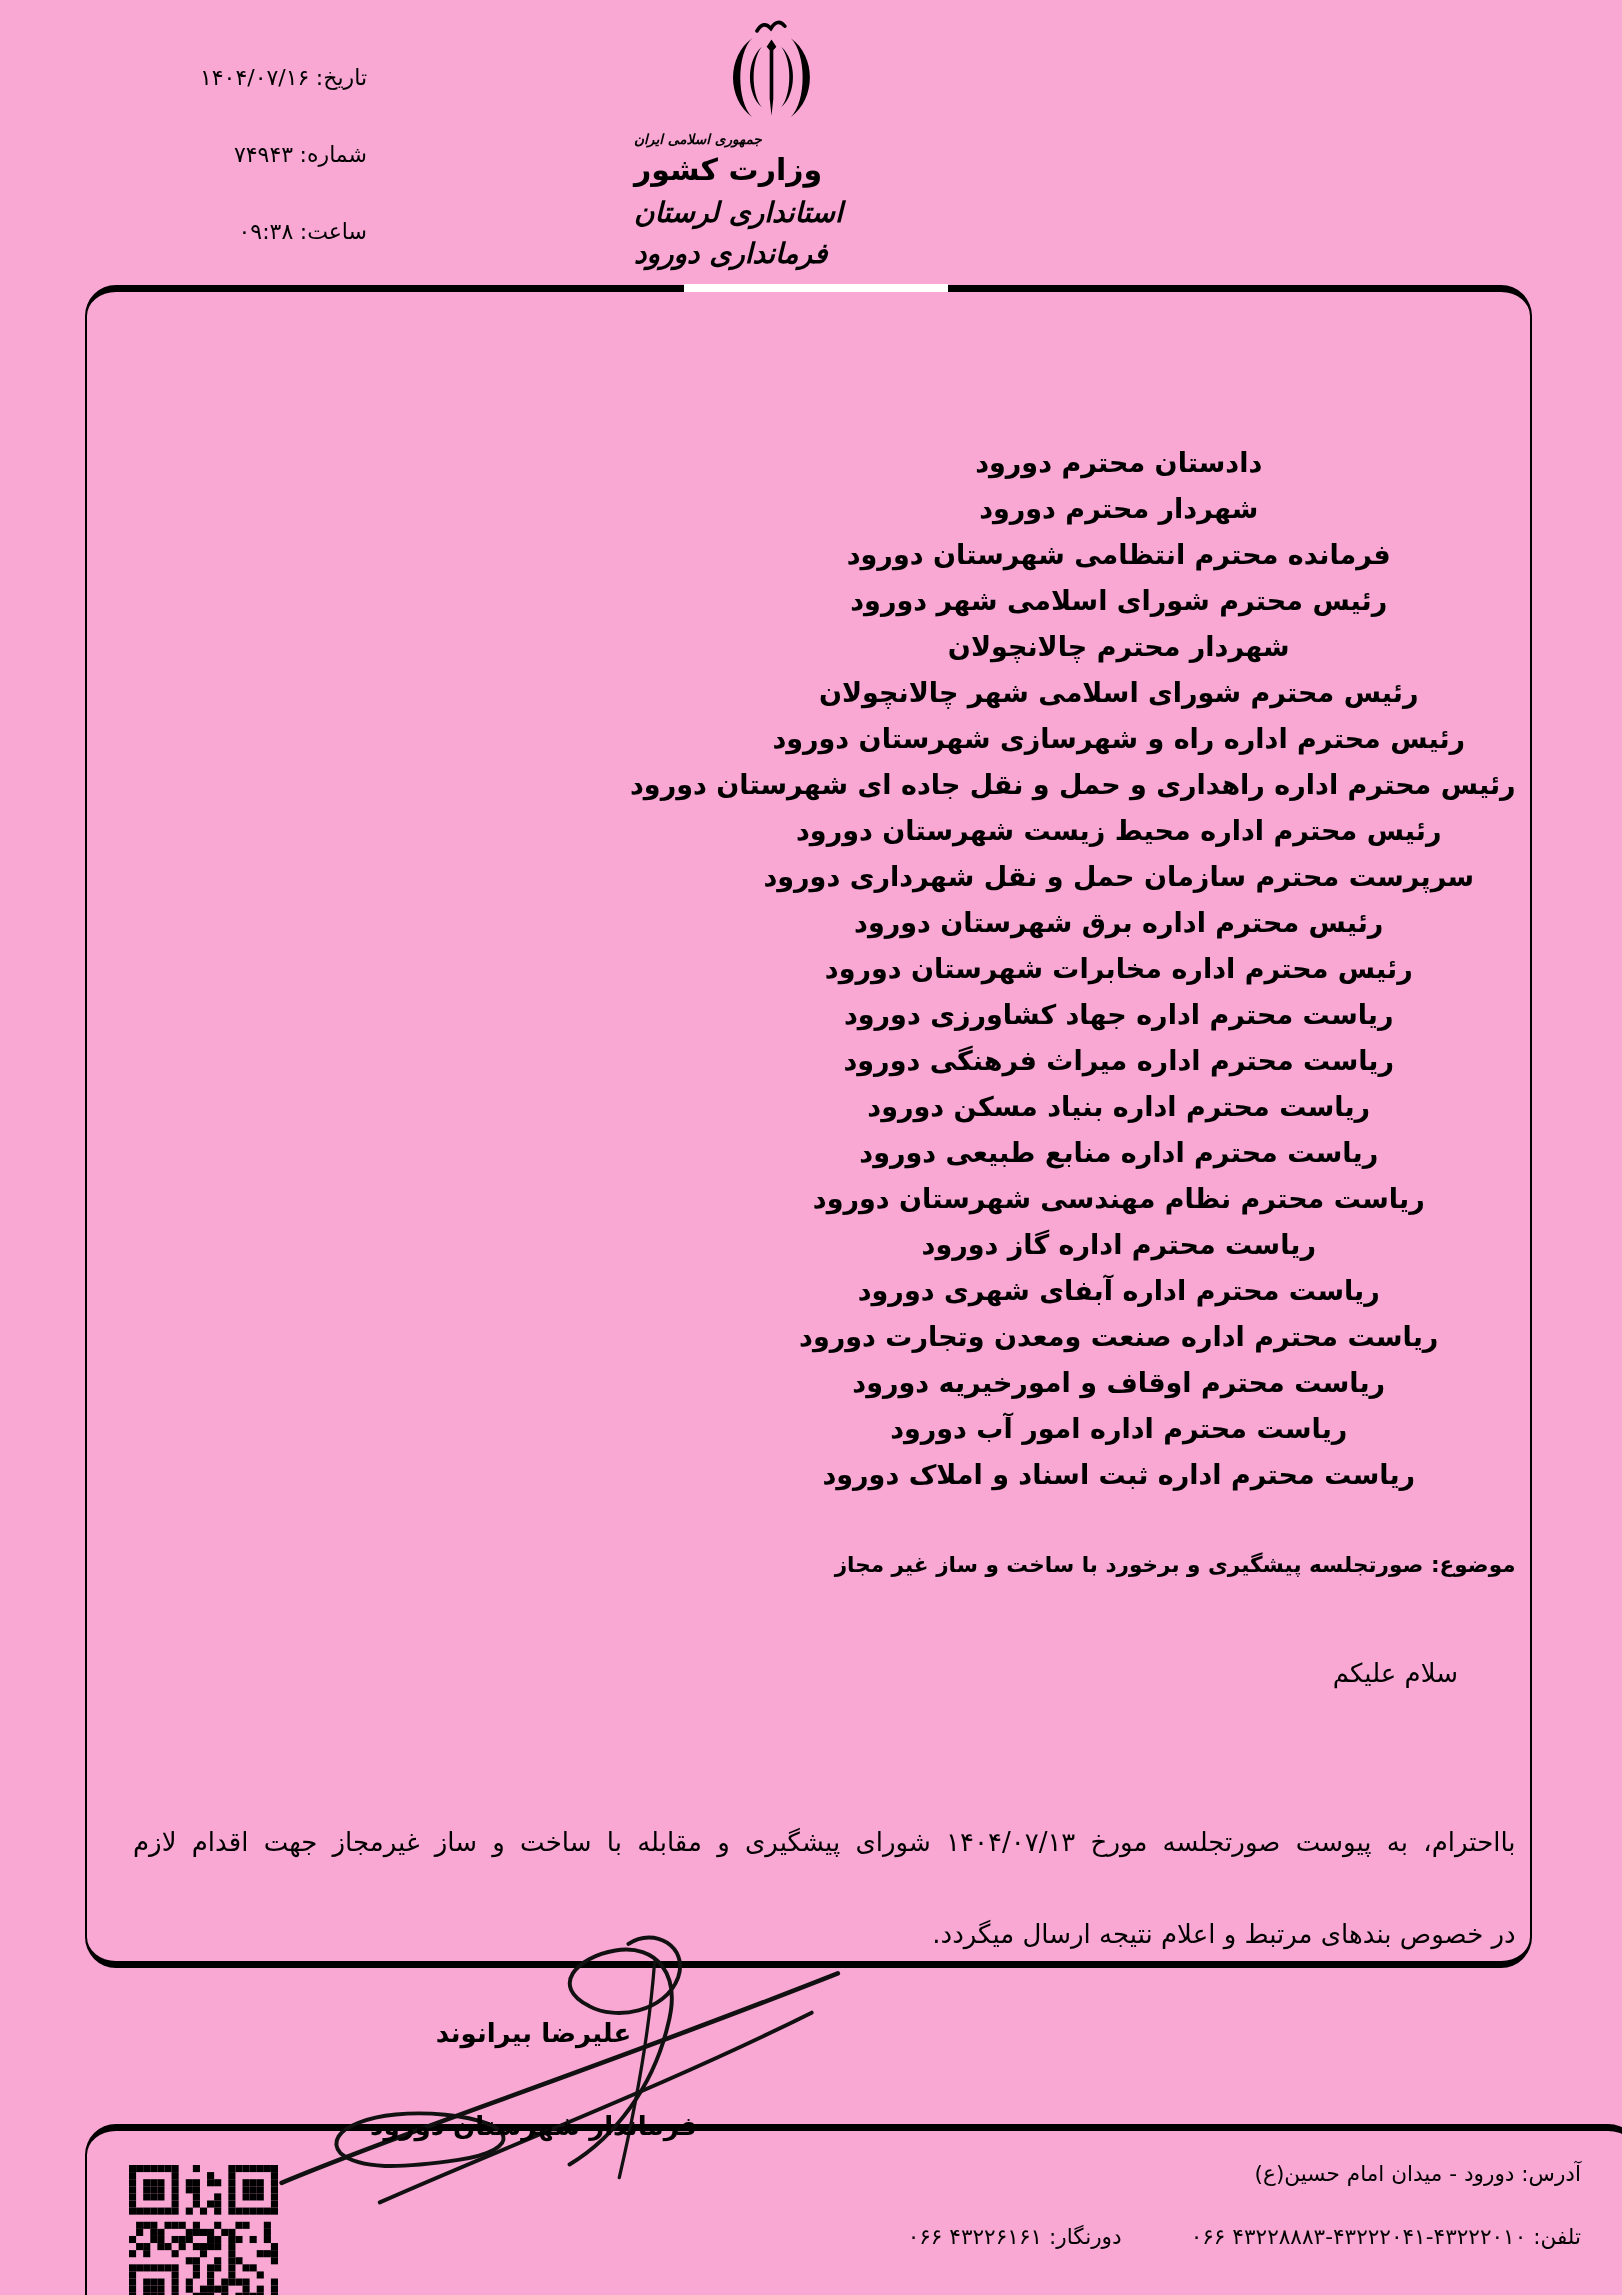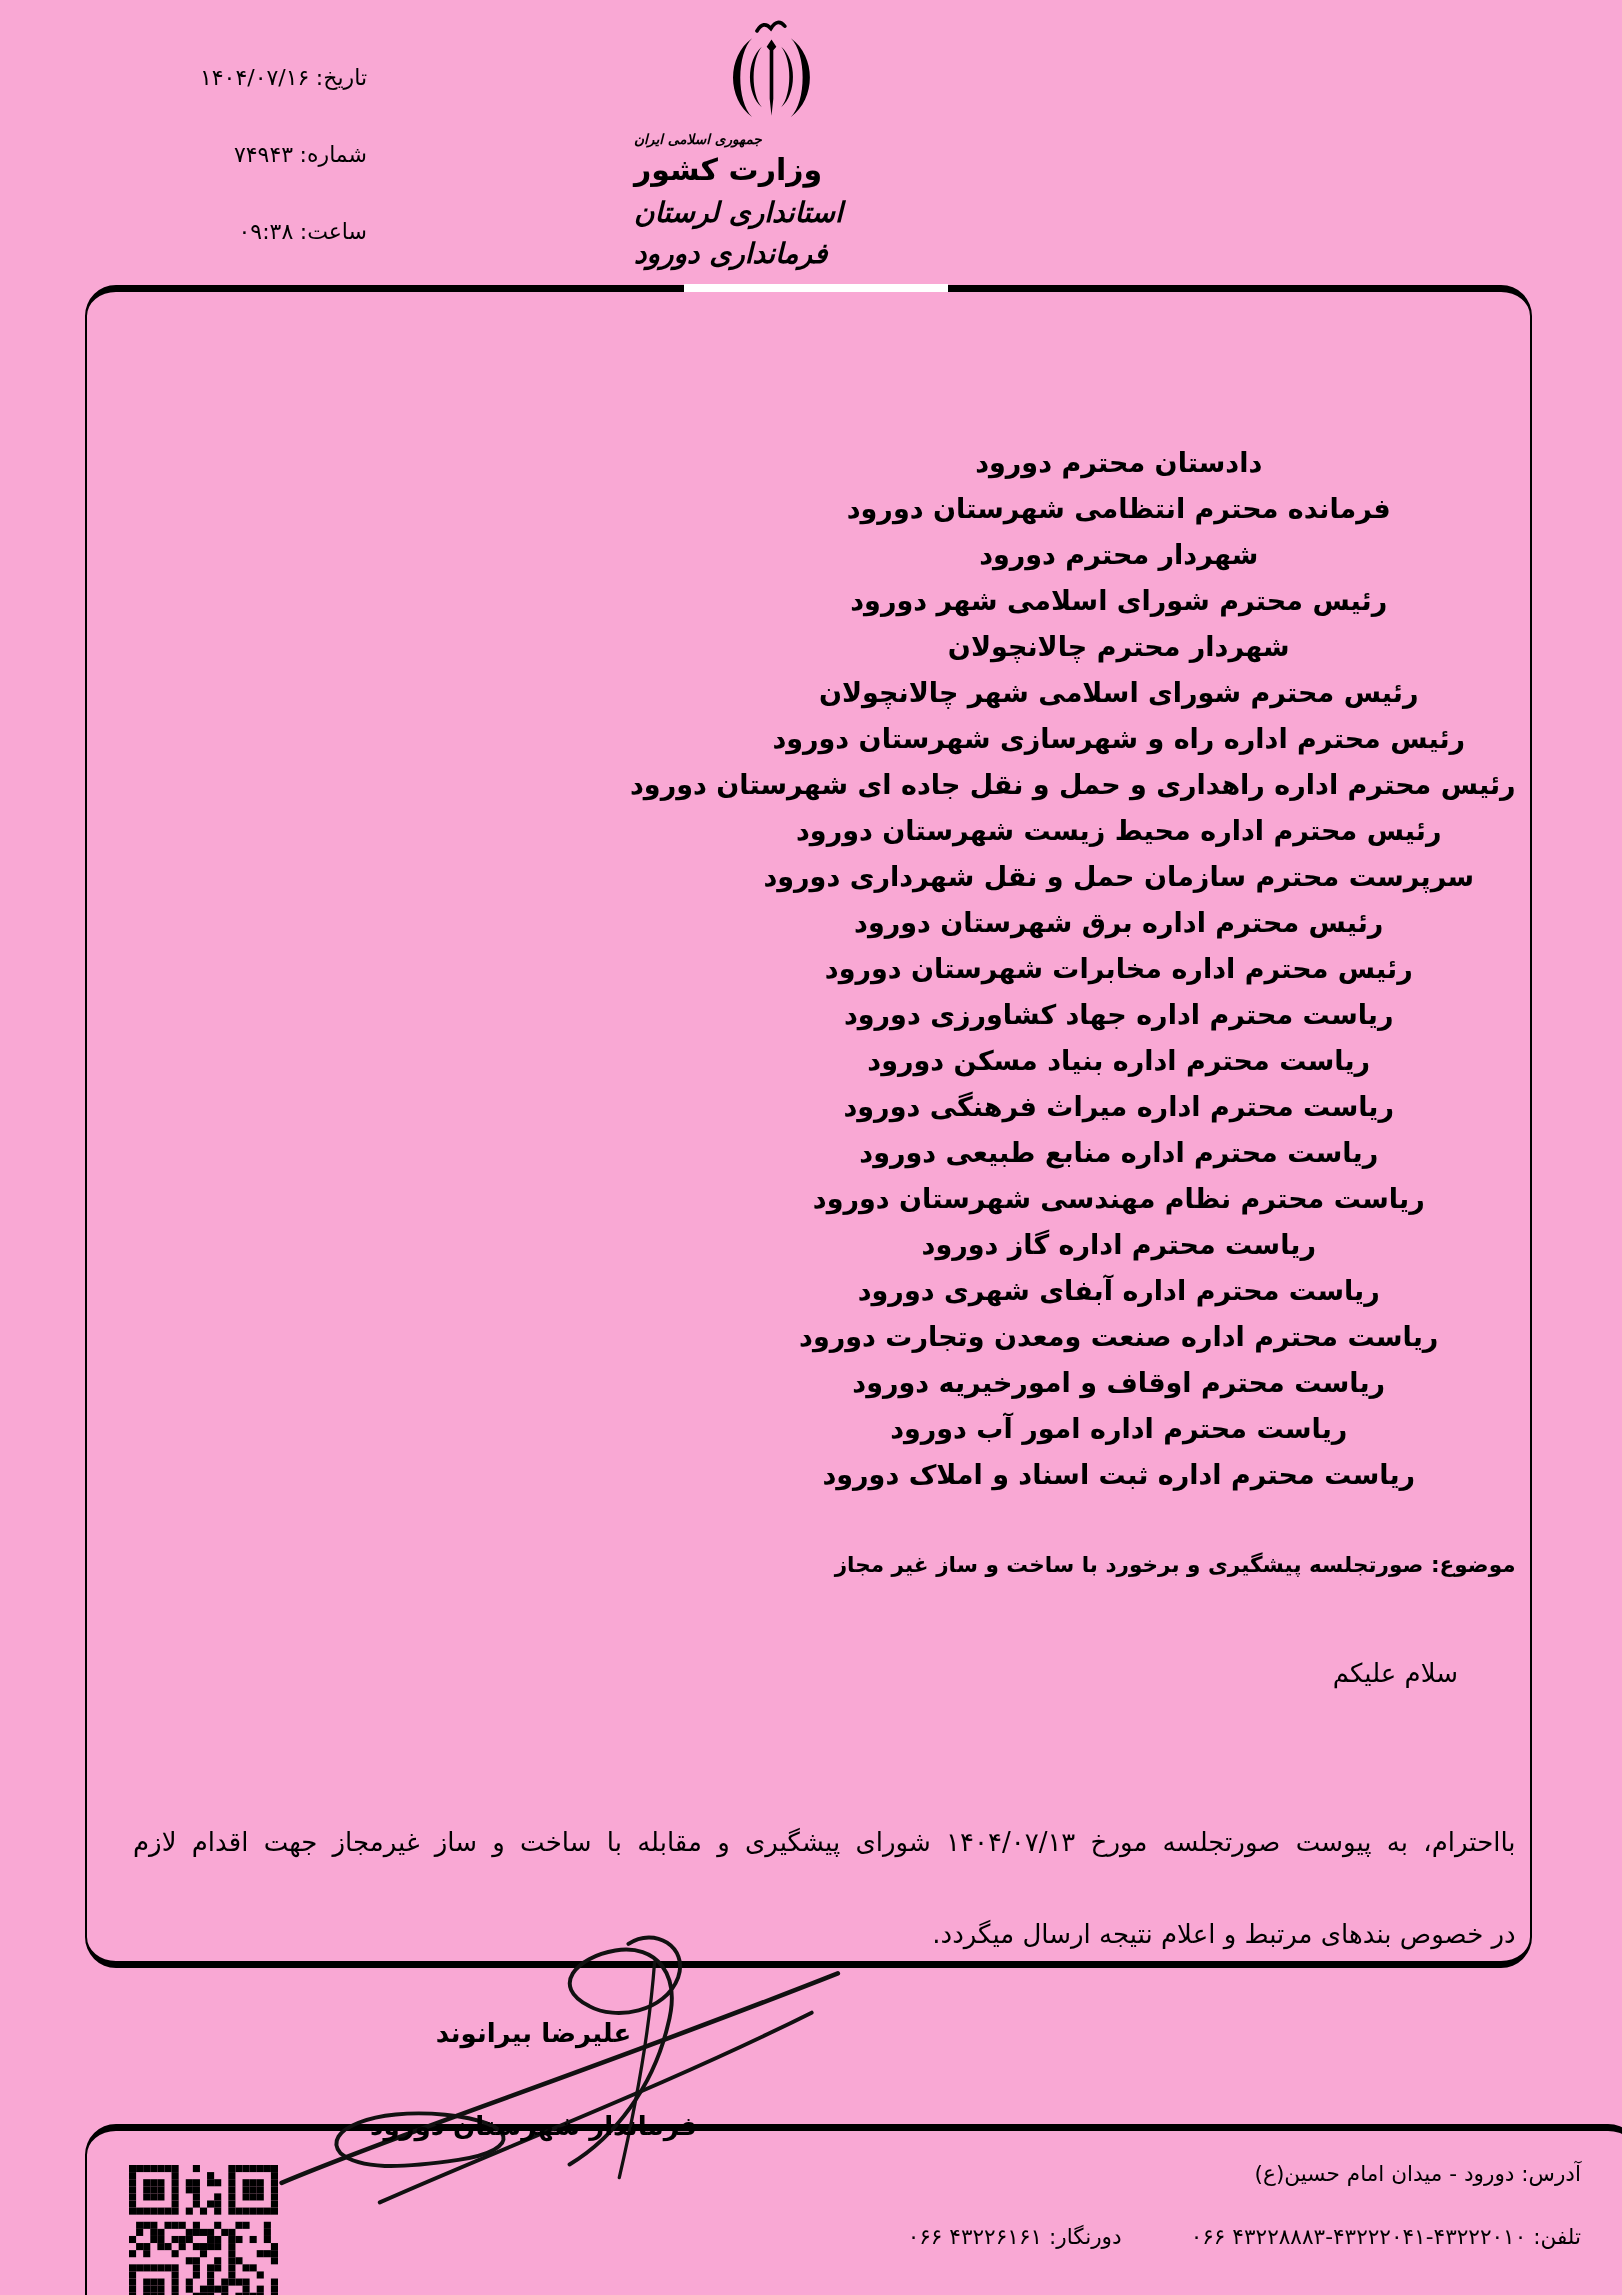--- a/index.html
+++ b/index.html
@@ -72,34 +72,34 @@
     <div class="lh-country">جمهوری اسلامی ایران</div>
     <div class="lh-ministry">وزارت کشور</div>
     <div class="lh-governorate">استانداری لرستان</div>
     <div class="lh-county">فرمانداری دورود</div>
   </div>
 
   <div class="main-box">
     <div class="border-gap"></div>
     <div class="recipients" id="recipients">
         <div class="recipient-line">دادستان محترم دورود</div>
+        <div class="recipient-line">شهردار محترم دورود</div>
         <div class="recipient-line">فرمانده محترم انتظامی شهرستان دورود</div>
-        <div class="recipient-line">شهردار محترم دورود</div>
         <div class="recipient-line">رئیس محترم شورای اسلامی شهر دورود</div>
         <div class="recipient-line">شهردار محترم چالانچولان</div>
         <div class="recipient-line">رئیس محترم شورای اسلامی شهر چالانچولان</div>
         <div class="recipient-line">رئیس محترم اداره راه و شهرسازی شهرستان دورود</div>
         <div class="recipient-line">رئیس محترم اداره راهداری و حمل و نقل جاده ای شهرستان دورود</div>
         <div class="recipient-line">رئیس محترم اداره محیط زیست شهرستان دورود</div>
         <div class="recipient-line">سرپرست محترم سازمان حمل و نقل شهرداری دورود</div>
         <div class="recipient-line">رئیس محترم اداره برق شهرستان دورود</div>
         <div class="recipient-line">رئیس محترم اداره مخابرات شهرستان دورود</div>
         <div class="recipient-line">ریاست محترم اداره جهاد کشاورزی دورود</div>
+        <div class="recipient-line">ریاست محترم اداره میراث فرهنگی دورود</div>
         <div class="recipient-line">ریاست محترم اداره بنیاد مسکن دورود</div>
-        <div class="recipient-line">ریاست محترم اداره میراث فرهنگی دورود</div>
         <div class="recipient-line">ریاست محترم اداره منابع طبیعی دورود</div>
         <div class="recipient-line">ریاست محترم نظام مهندسی شهرستان دورود</div>
         <div class="recipient-line">ریاست محترم اداره گاز دورود</div>
         <div class="recipient-line">ریاست محترم اداره آبفای شهری دورود</div>
         <div class="recipient-line">ریاست محترم اداره صنعت ومعدن وتجارت دورود</div>
         <div class="recipient-line">ریاست محترم اوقاف و امورخیریه دورود</div>
         <div class="recipient-line">ریاست محترم اداره امور آب دورود</div>
         <div class="recipient-line">ریاست محترم اداره ثبت اسناد و املاک دورود</div>
       </div>
     <div class="subject">موضوع: صورتجلسه پیشگیری و برخورد با ساخت و ساز غیر مجاز</div>

